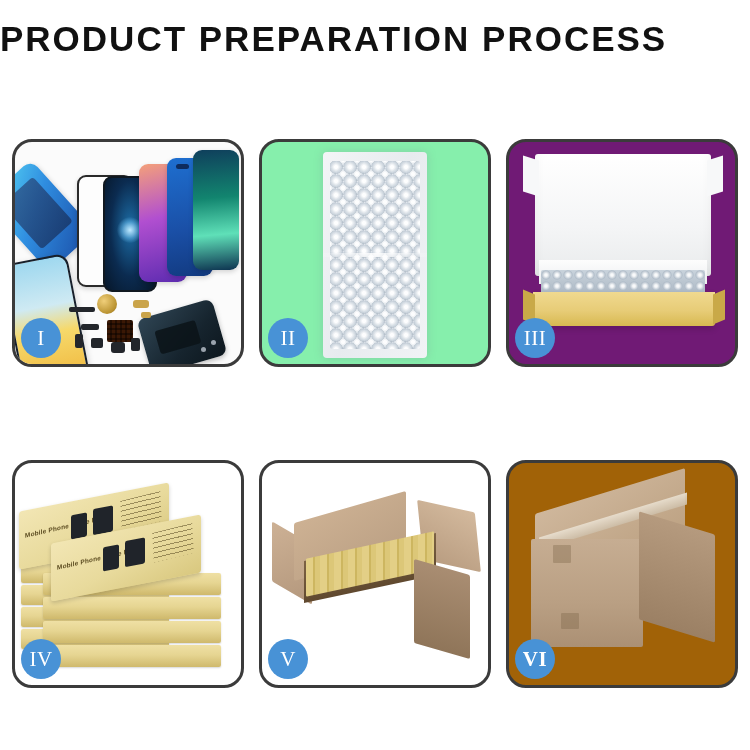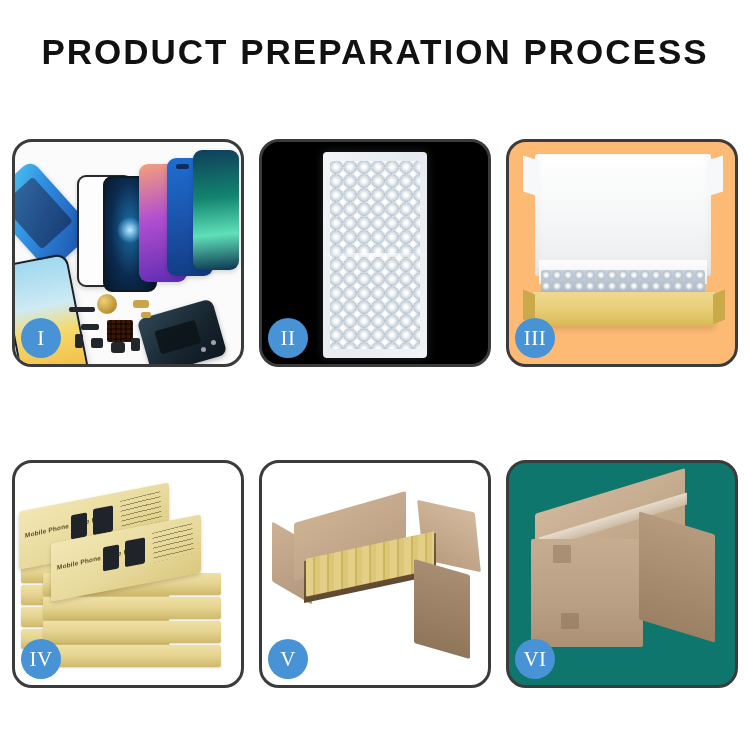--- a/index.html
+++ b/index.html
@@ -6,21 +6,21 @@
   body{
     width:750px;height:750px;
     background:#ffffff;
     font-family:"Liberation Sans", sans-serif;
     overflow:hidden;
     position:relative;
   }
   .page{position:relative;width:750px;height:750px;}
 
   
-  .header{text-align:center;padding-top:34px;}
+  .header{padding-top:21px;}
   .title{
     font-size:35px;font-weight:700;color:#111;
     letter-spacing:2.0px;line-height:1.05;white-space:nowrap;
   }
   .subtitle{
     margin-top:11px;font-size:15.5px;color:#1a1a1a;
     letter-spacing:.2px;white-space:nowrap;font-weight:400;
   }
 
   
@@ -116,21 +116,21 @@
       repeating-linear-gradient(to right,#7a4e22 0 3px,#4a2d12 3px 5px),
       repeating-linear-gradient(to bottom,#7a4e22 0 3px,#4a2d12 3px 5px);
     background-blend-mode:multiply;
   }
   .prt.coin{
     width:20px;height:20px;border-radius:50%;
     background:radial-gradient(circle at 35% 35%,#f0cf7a,#b8912f 70%,#7d5f17);
   }
 
   
-  .p2{background:#000000;}
+  .p2{background:#86efac;}
   .bubble-bag{
     position:absolute;left:50%;top:10px;transform:translateX(-50%);
     width:104px;height:206px;
     background:linear-gradient(110deg,#f3f5f7 0%,#e7ebef 50%,#f1f3f6 100%);
     border-radius:4px;
     box-shadow:0 0 10px rgba(120,130,145,.28);
   }
   .bubbles{
     position:absolute;left:7px;top:9px;right:7px;bottom:9px;
     background:
@@ -140,21 +140,21 @@
     background-size:14px 14px, 14px 14px, 100% 100%;
     background-position:0 0, 7px 7px, 0 0;
     border-radius:3px;
   }
   .bag-seam{
     position:absolute;left:0;right:0;top:49%;height:4px;
     background:linear-gradient(90deg,rgba(255,255,255,.1),rgba(255,255,255,.85),rgba(255,255,255,.1));
   }
 
   
-  .p3{background:#fdba74;}
+  .p3{background:#701a75;}
   .fb-lid{
     position:absolute;left:26px;top:12px;width:176px;height:122px;
     background:linear-gradient(180deg,#ffffff 0%,#f4f5f6 60%,#e9ebec 100%);
     border-radius:3px;
     box-shadow:inset 0 -6px 12px rgba(0,0,0,.05);
   }
   .fb-lid:before{content:"";position:absolute;left:-12px;top:4px;width:16px;height:36px;
     background:#f7f8f9;transform:skewY(18deg);}
   .fb-lid:after{content:"";position:absolute;right:-12px;top:4px;width:16px;height:36px;
     background:#f7f8f9;transform:skewY(-18deg);}
@@ -242,21 +242,21 @@
     background:linear-gradient(180deg,#c2a78c 0%,#b39madb 1%,#b0947a 100%);
     border-radius:2px;
   }
   .cv-side{
     position:absolute;left:152px;top:104px;width:56px;height:84px;
     background:linear-gradient(180deg,#a98d72,#8f7559);
     transform:skewY(16deg);border-radius:2px;
   }
 
   
-  .p6{background:#0f766e;}
+  .p6{background:#a16207;font-weight:bold;}
   .sc-top{
     position:absolute;left:26px;top:28px;width:150px;height:64px;
     background:linear-gradient(160deg,#cfb79c,#bda283);
     transform:skewY(-17deg);border-radius:2px;
   }
   .sc-tape{
     position:absolute;left:30px;top:52px;width:148px;height:12px;
     background:linear-gradient(180deg,rgba(232,222,206,.95),rgba(205,190,168,.9));
     transform:skewY(-17deg);
   }

